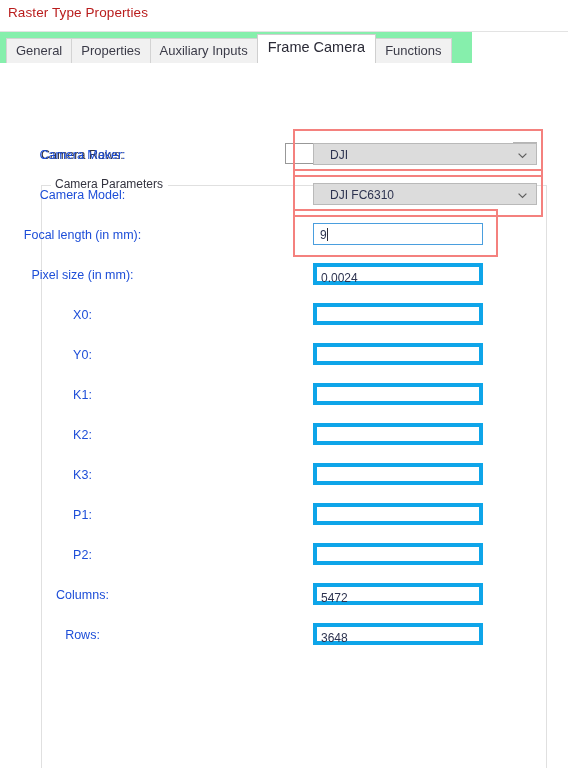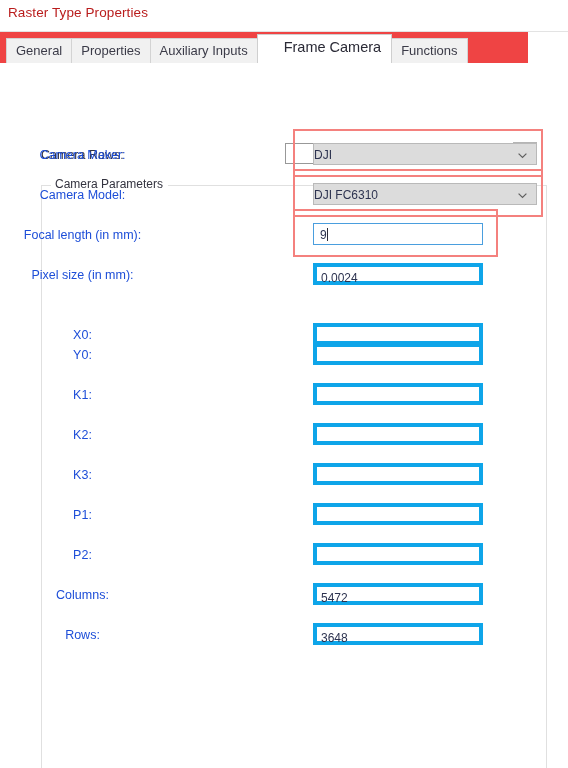--- a/index.html
+++ b/index.html
@@ -33,23 +33,23 @@
     width: 568px;
     height: 1px;
     background: #e3e3e3;
   }
 
   
   .tabstrip {
     position: absolute;
     left: 0;
     top: 32px;
-    width: 528px;
+    width: 472px;
     height: 31px;
-    background: #ef4444;
+    background: #86efac;
     border-bottom: 1px solid #1d4ed8;
   }
   .tabs {
     position: absolute;
     left: 6px;
     bottom: 0;
     display: flex;
     align-items: flex-end;
     height: 31px;
   }
@@ -64,21 +64,21 @@
     margin-right: -1px;
     line-height: 16px;
     white-space: nowrap;
     box-sizing: border-box;
     height: 25px;
   }
   .tab.active {
     background: #ffffff;
     color: #2a2a36;
     font-size: 14.5px;
-    padding: 3px 10px 6px 26px;
+    padding: 3px 10px 6px 10px;
     height: 29px;
     z-index: 3;
     border-color: #cfcfcf;
     line-height: 19px;
   }
 
   
   .content {
     position: absolute;
     left: 0;
@@ -167,21 +167,21 @@
     box-sizing: border-box;
     font-size: 12px;
     color: #2d3350;
     padding: 2px 0 0 4px;
     line-height: 18px;
   }
   .fld.combo {
     background: #dcdcdc;
     border: 1px solid #b9b9b9;
     width: 224px;
-    padding-left: 0;
+    padding-left: 16px;
   }
   .fld.focused {
     border: 1px solid #4a9ede;
     padding-left: 6px;
   }
   .chev {
     position: absolute;
     right: 8px;
     top: 4px;
     width: 11px;
@@ -252,21 +252,21 @@
             </svg></span></div>
       </div>
       <div class="row" style="top: 159px;">
         <div class="lbl">Focal length (in mm):</div>
         <div class="fld focused"><span>9</span><span class="caret"></span></div>
       </div>
       <div class="row" style="top: 199px;">
         <div class="lbl">Pixel size (in mm):</div>
         <div class="fld"><span>0.0024</span></div>
       </div>
-      <div class="row" style="top: 239px; margin-top: 20px;">
+      <div class="row" style="top: 239px;">
         <div class="lbl">X0:</div>
         <div class="fld"><span></span></div>
       </div>
       <div class="row" style="top: 279px;">
         <div class="lbl">Y0:</div>
         <div class="fld"><span></span></div>
       </div>
       <div class="row" style="top: 319px;">
         <div class="lbl">K1:</div>
         <div class="fld"><span></span></div>

